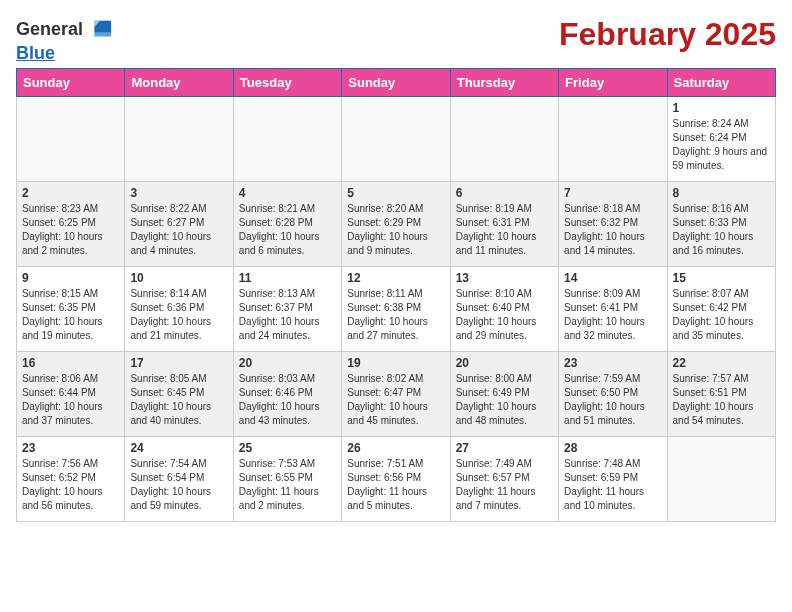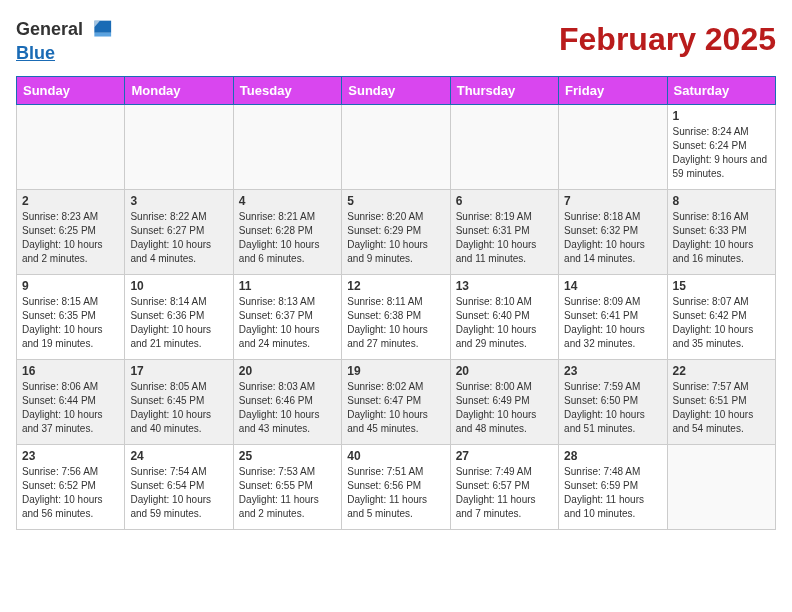--- a/index.html
+++ b/index.html
@@ -6,22 +6,22 @@
     body {
       font-family: Arial, sans-serif;
       background: #fff;
       width: 792px;
       min-height: 612px;
       padding: 16px;
     }
     .header {
       display: flex;
       justify-content: space-between;
-      align-items: center;
-      margin-bottom: 12px;
+      align-items: flex-start;
+      margin-bottom: 4px;
     }
     .logo {
       display: flex;
       align-items: center;
     }
     .logo-text {
       display: flex;
       flex-direction: column;
       line-height: 1.1;
     }
@@ -51,21 +51,21 @@
     }
     .location {
       font-size: 16px;
       color: #555;
     }
     .calendar {
       width: 100%;
       border-collapse: collapse;
     }
     .calendar th {
-      background-color: #d946ef;
+      background-color: #ec4899;
       color: #fff;
       font-size: 13px;
       font-weight: bold;
       padding: 6px 6px;
       text-align: left;
       border: 1px solid #1a6bb5;
     }
     .calendar td {
       border: 1px solid #ccc;
       vertical-align: top;
@@ -239,21 +239,21 @@
         </td>
         <td>
           <span class="day-num">24</span>
           <div class="day-info">Sunrise: 7:54 AM<br>Sunset: 6:54 PM<br>Daylight: 10 hours and 59 minutes.</div>
         </td>
         <td>
           <span class="day-num">25</span>
           <div class="day-info">Sunrise: 7:53 AM<br>Sunset: 6:55 PM<br>Daylight: 11 hours and 2 minutes.</div>
         </td>
         <td>
-          <span class="day-num">40</span>
+          <span class="day-num">26</span>
           <div class="day-info">Sunrise: 7:51 AM<br>Sunset: 6:56 PM<br>Daylight: 11 hours and 5 minutes.</div>
         </td>
         <td>
           <span class="day-num">27</span>
           <div class="day-info">Sunrise: 7:49 AM<br>Sunset: 6:57 PM<br>Daylight: 11 hours and 7 minutes.</div>
         </td>
         <td>
           <span class="day-num">28</span>
           <div class="day-info">Sunrise: 7:48 AM<br>Sunset: 6:59 PM<br>Daylight: 11 hours and 10 minutes.</div>
         </td>

